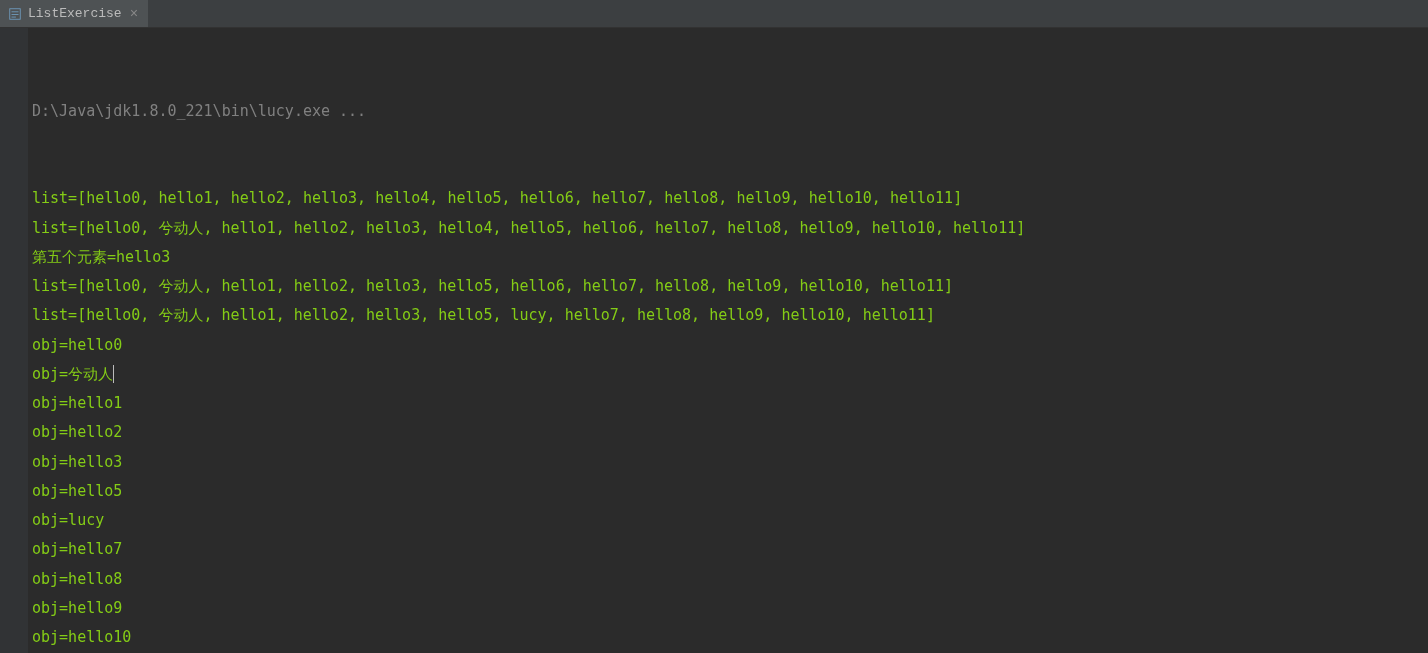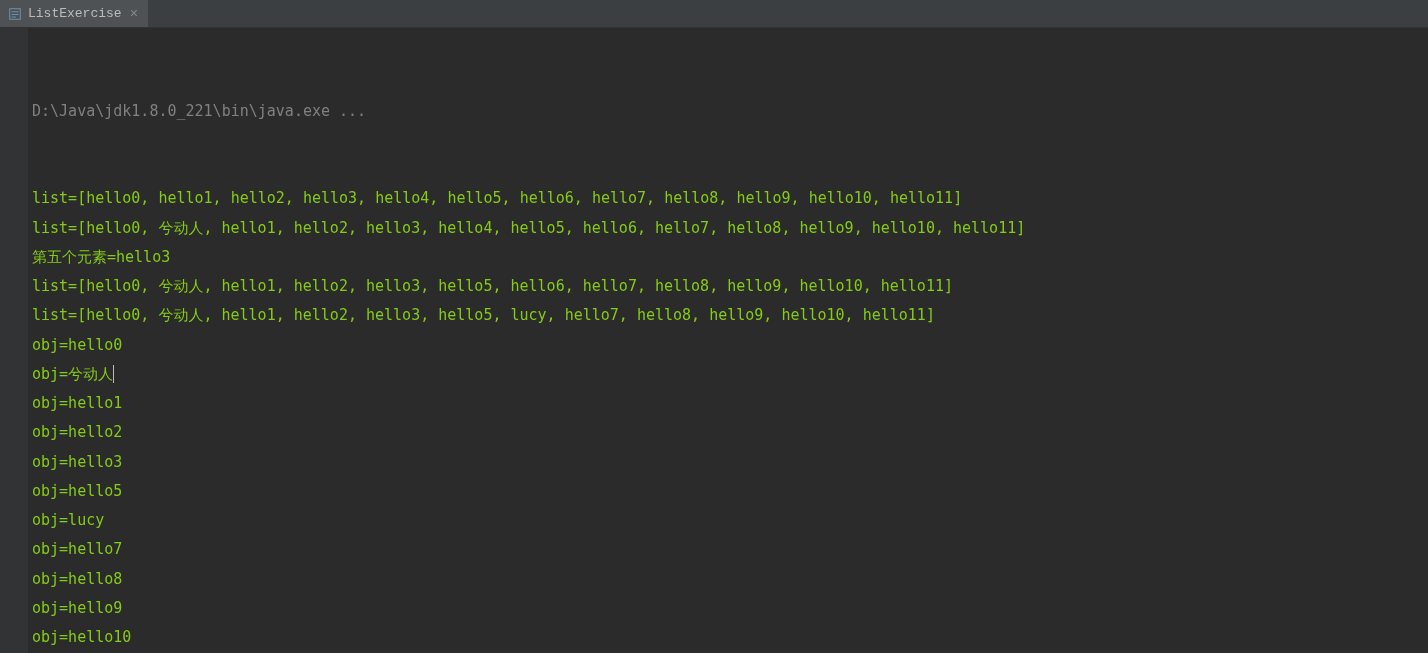--- a/index.html
+++ b/index.html
@@ -99,17 +99,17 @@
     </span>
     <span>ListExercise</span>
     <span class="tab-close">×</span>
   </div>
 </div>
 
 <div class="console-container">
   <div class="gutter-and-content">
     <div class="gutter"></div>
     <div class="console-content">
-      <div class="command-line">D:\Java\jdk1.8.0_221\bin\java.exe ...</div>
+      <div class="command-line">D:\Java\jdk1.8.0_221\bin\lucy.exe ...</div>
       <div id="output-lines"><div class="output-line">list=[hello0, hello1, hello2, hello3, hello4, hello5, hello6, hello7, hello8, hello9, hello10, hello11]</div><div class="output-line">list=[hello0, 兮动人, hello1, hello2, hello3, hello4, hello5, hello6, hello7, hello8, hello9, hello10, hello11]</div><div class="output-line">第五个元素=hello3</div><div class="output-line">list=[hello0, 兮动人, hello1, hello2, hello3, hello5, hello6, hello7, hello8, hello9, hello10, hello11]</div><div class="output-line">list=[hello0, 兮动人, hello1, hello2, hello3, hello5, lucy, hello7, hello8, hello9, hello10, hello11]</div><div class="output-line">obj=hello0</div><div class="output-line">obj=兮动人<span class="cursor"></span></div><div class="output-line">obj=hello1</div><div class="output-line">obj=hello2</div><div class="output-line">obj=hello3</div><div class="output-line">obj=hello5</div><div class="output-line">obj=lucy</div><div class="output-line">obj=hello7</div><div class="output-line">obj=hello8</div><div class="output-line">obj=hello9</div><div class="output-line">obj=hello10</div><div class="output-line">obj=hello11</div></div>
     </div>
   </div>
 </div>
 
 </body></html>

